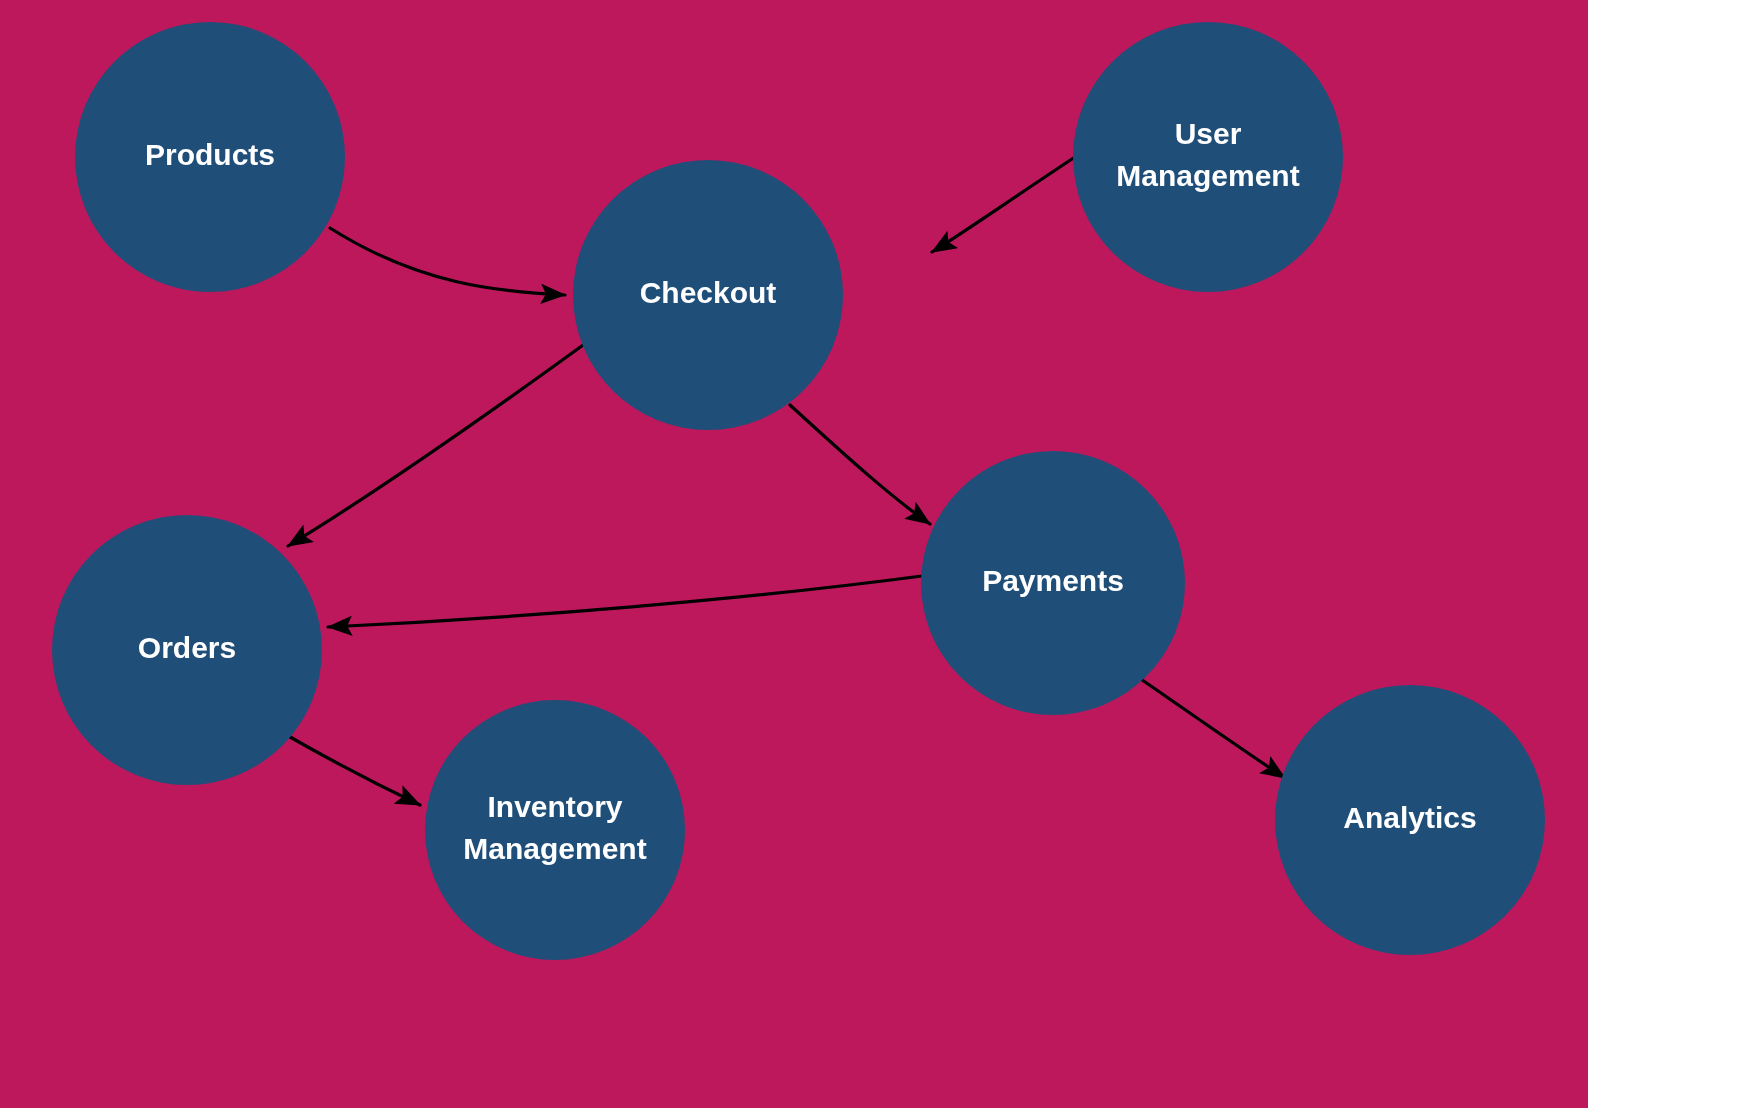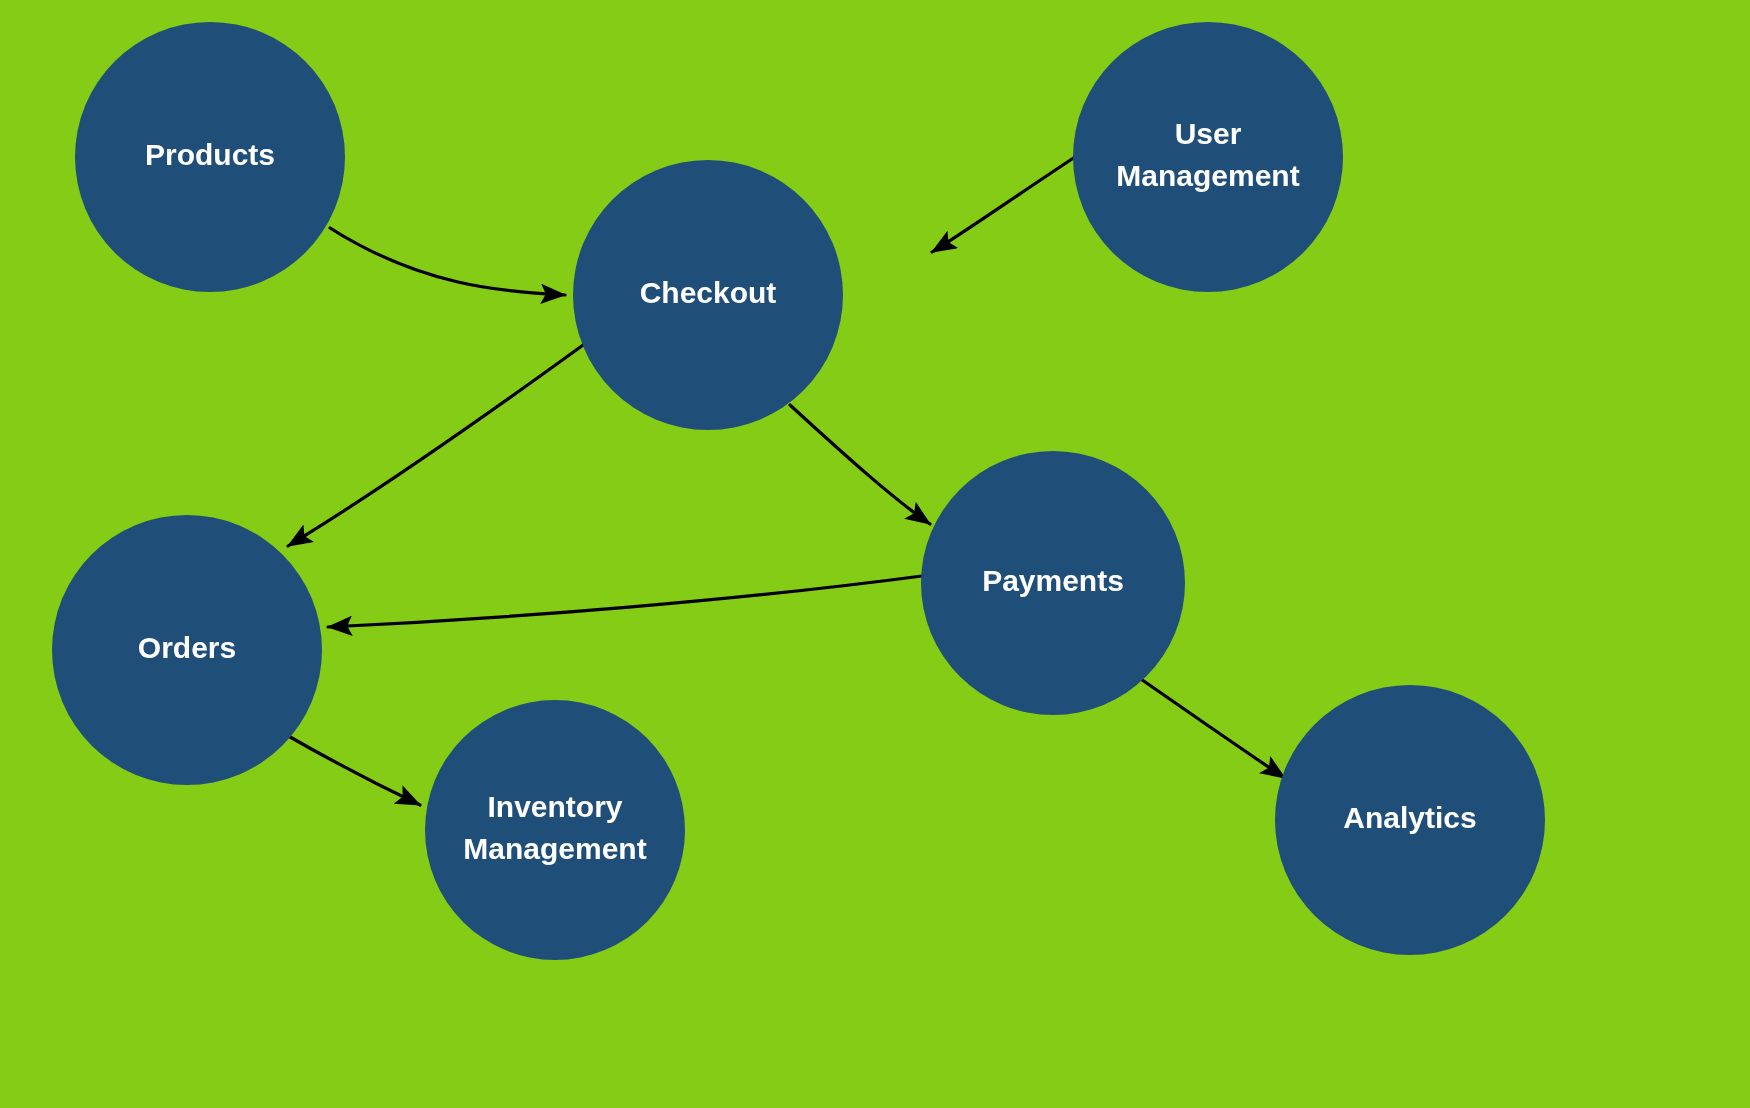--- a/index.html
+++ b/index.html
@@ -9,23 +9,23 @@
     background: #ffffff;
   }
   body {
     width: 1750px;
     height: 1108px;
     overflow: hidden;
     font-family: "Liberation Sans", sans-serif;
   }
   #graph-canvas {
     position: relative;
-    width: 1750px;
+    width: 1588px;
     height: 1108px;
-    background: #84cc16;
+    background: #be185d;
   }
   #graph-svg {
     position: absolute;
     top: 0;
     left: 0;
     width: 1750px;
     height: 1108px;
   }
   .node-label {
     font-family: "Liberation Sans", sans-serif;

